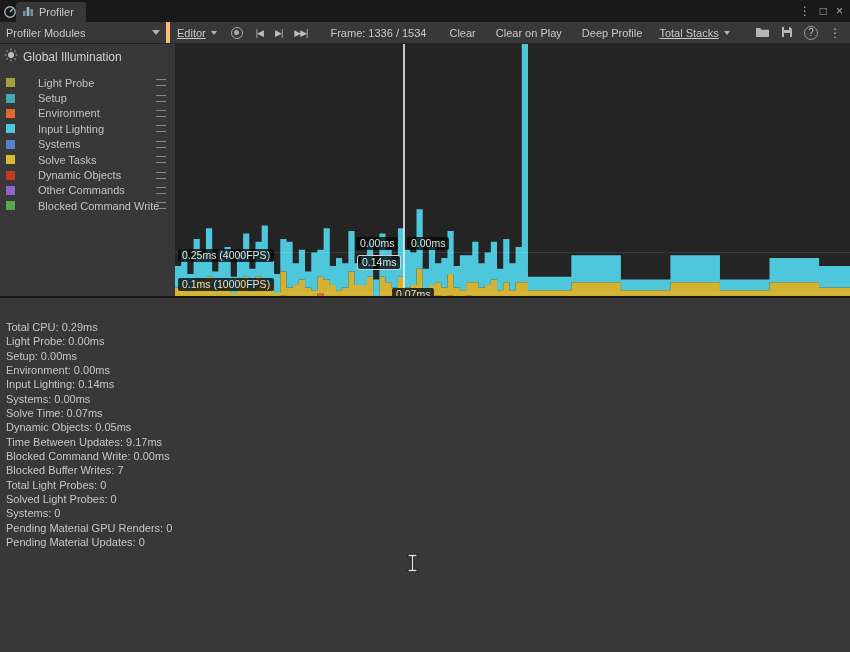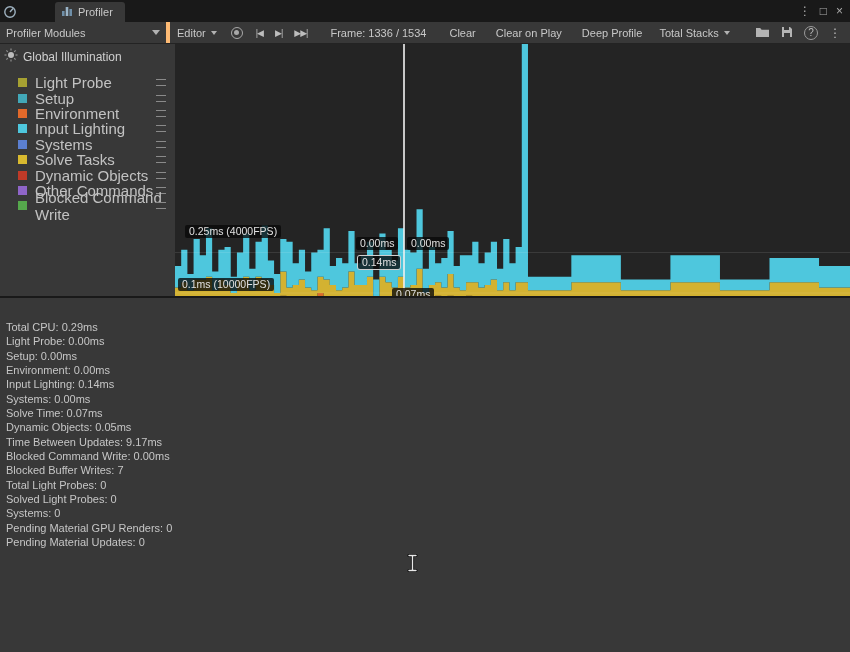--- a/index.html
+++ b/index.html
@@ -4,56 +4,56 @@
 <style>
   * { box-sizing: border-box; }
   html,body { margin:0; padding:0; }
   body {
     width:850px; height:652px; overflow:hidden; position:relative;
     background:#383838; font-family:"Liberation Sans", sans-serif;
     -webkit-font-smoothing:antialiased;
   }
 
   
-  .tabstrip { height:22px; background:#191919; position:relative; display:flex; align-items:flex-end;padding-left:39px; }
+  .tabstrip { height:22px; background:#191919; position:relative; display:flex; align-items:flex-end; }
   .pane-icon { position:absolute; left:3px; top:4px; width:14px; height:14px; }
   .tab { margin-left:16px; height:20px; background:#383838; border-radius:3px 3px 0 0;
          display:flex; align-items:center; gap:5px; padding:0 12px 0 6px; }
   .tab-title { font-size:11px; color:#c8c8c8; }
   .win-controls { margin-left:auto; align-self:center; display:flex; gap:9px; padding-right:7px;
                   color:#ababab; font-size:12px; line-height:1; }
   .win-controls span { cursor:default; }
 
   
   .toolbar { height:22px; background:#383838; border-bottom:1px solid #232323;
              display:flex; align-items:stretch; font-size:11px; color:#c8c8c8; }
   .modules-dd { width:170px; padding:0 6px; display:flex; align-items:center; justify-content:space-between;
                 border-right:4px solid #fdba74; }
   .tb-item { display:flex; align-items:center; padding:0 7px; }
-  .dd { gap:5px; }
+  .dd { gap:5px;text-decoration:underline; }
   .caret { width:0; height:0; border-left:4px solid transparent; border-right:4px solid transparent;
            border-top:5px solid #b2b2b2; }
   .caret.sm { border-left-width:3px; border-right-width:3px; border-top-width:4px; }
   .record-icon { width:12px; height:12px; border:1px solid #a8a8a8; border-radius:50%; position:relative; }
   .record-icon::after { content:""; position:absolute; inset:2.5px; border-radius:50%; background:#a8a8a8; }
   .navbtn { padding:0 6px; font-size:9px; color:#bdbdbd; letter-spacing:-1px; }
   .frame-label { margin:0 6px 0 10px; color:#c8c8c8; }
   .btn { padding:0 10px; }
   .tb-right { margin-left:auto; display:flex; align-items:center; gap:11px; padding-right:9px; }
   .help-icon { width:14px; height:14px; border:1px solid #9a9a9a; border-radius:50%;
                display:flex; align-items:center; justify-content:center; font-size:10px; color:#bdbdbd; }
   .kebab { font-size:12px; color:#bdbdbd; }
 
   
   .main { display:flex; height:252px; }
   .sidebar { width:175px; background:#383838; position:relative; }
   .module-header { display:flex; align-items:center; gap:5px; padding:4px 0 0 4px; color:#cfcfcf; font-size:12px; }
   #legend { margin-top:10px; }
-  .legend-row { height:15.4px; display:flex; align-items:center; gap:8px; padding-left:18px;
-                position:relative; font-size:15px; color:#c2c2c2; }
+  .legend-row { height:15.4px; display:flex; align-items:center; gap:23px; padding-left:6px;
+                position:relative; font-size:11px; color:#c2c2c2; }
   .swatch { width:9px; height:9px; flex:0 0 auto; }
   .handle { position:absolute; right:9px; width:10px; height:7px;
             border-top:1px solid #8a8a8a; border-bottom:1px solid #8a8a8a; }
 
   .chart { width:675px; position:relative; background:#242424; overflow:hidden; }
   .chart svg { position:absolute; left:0; top:0; }
   #chart-overlays { position:absolute; inset:0; pointer-events:none; }
   .frame-line { position:absolute; top:0; width:2px; height:276px; background:rgba(240,240,240,0.8); }
   .chart-label { position:absolute; background:rgba(8,8,8,0.78); color:#e0e0e0; font-size:10.5px;
                  line-height:13px; padding:0 4px; border-radius:2px; white-space:nowrap; }
@@ -213,21 +213,21 @@
   <div class="chart" id="chart">
     <svg id="chart-svg" width="675" height="276" viewBox="0 0 675 276">
         <path d="M0,265.2 L0,265.2 L6.192660550458716,265.2 L6.192660550458716,267.9 L12.385321100917432,267.9 L12.385321100917432,262.5 L18.57798165137615,262.5 L18.57798165137615,270.6 L24.770642201834864,270.6 L24.770642201834864,259.8 L30.96330275229358,259.8 L30.96330275229358,267.9 L37.1559633027523,267.9 L37.1559633027523,265.2 L43.34862385321101,265.2 L43.34862385321101,262.5 L49.54128440366973,262.5 L49.54128440366973,270.6 L55.73394495412845,270.6 L55.73394495412845,265.2 L61.92660550458716,265.2 L61.92660550458716,267.9 L68.11926605504587,267.9 L68.11926605504587,259.8 L74.3119266055046,259.8 L74.3119266055046,265.2 L80.5045871559633,265.2 L80.5045871559633,270.6 L86.69724770642202,270.6 L86.69724770642202,262.5 L92.88990825688074,262.5 L92.88990825688074,267.9 L99.08256880733946,267.9 L99.08256880733946,265.2 L105.27522935779817,265.2 L105.27522935779817,259.8 L111.4678899082569,259.8 L111.4678899082569,270.6 L117.6605504587156,270.6 L117.6605504587156,262.5 L123.85321100917432,262.5 L123.85321100917432,267.9 L130.04587155963304,267.9 L130.04587155963304,265.2 L136.23853211009174,265.2 L136.23853211009174,270.6 L142.43119266055047,270.6 L142.43119266055047,259.8 L148.6238532110092,259.8 L148.6238532110092,265.2 L154.8165137614679,265.2 L154.8165137614679,262.5 L161.0091743119266,262.5 L161.0091743119266,267.9 L167.20183486238534,267.9 L167.20183486238534,270.6 L173.39449541284404,270.6 L173.39449541284404,265.2 L179.58715596330276,265.2 L179.58715596330276,259.8 L185.7798165137615,259.8 L185.7798165137615,267.9 L191.9724770642202,267.9 L191.9724770642202,262.5 L198.1651376146789,262.5 L198.1651376146789,270.6 L204.35779816513764,270.6 L204.35779816513764,265.2 L210.55045871559633,265.2 L210.55045871559633,262.5 L216.74311926605506,262.5 L216.74311926605506,267.9 L222.9357798165138,267.9 L222.9357798165138,259.8 L229.12844036697248,259.8 L229.12844036697248,262.5 L235.3211009174312,262.5 L235.3211009174312,270.6 L241.51376146788994,270.6 L241.51376146788994,262.5 L247.70642201834863,262.5 L247.70642201834863,267.9 L253.89908256880736,267.9 L253.89908256880736,265.2 L260.0917431192661,265.2 L260.0917431192661,259.8 L266.2844036697248,259.8 L266.2844036697248,270.6 L272.4770642201835,270.6 L272.4770642201835,262.5 L278.66972477064223,262.5 L278.66972477064223,265.2 L284.86238532110093,265.2 L284.86238532110093,267.9 L291.0550458715596,267.9 L291.0550458715596,259.8 L297.2477064220184,259.8 L297.2477064220184,265.2 L303.4403669724771,265.2 L303.4403669724771,262.5 L309.6330275229358,262.5 L309.6330275229358,267.9 L315.82568807339453,267.9 L315.82568807339453,265.2 L322.0183486238532,265.2 L322.0183486238532,270.6 L328.2110091743119,270.6 L328.2110091743119,262.5 L334.4036697247707,262.5 L334.4036697247707,267.9 L340.5963302752293,267.9 L340.5963302752293,265.2 L346.7889908256881,265.2 L346.7889908256881,262.5 L352.9816513761468,262.5 L352.9816513761468,262.5 L359.1743119266055,262.5 L359.1743119266055,262.5 L365.3669724770642,262.5 L365.3669724770642,262.5 L371.559633027523,262.5 L371.559633027523,262.5 L377.7522935779816,262.5 L377.7522935779816,262.5 L383.9449541284404,262.5 L383.9449541284404,262.5 L390.13761467889907,262.5 L390.13761467889907,262.5 L396.3302752293578,262.5 L396.3302752293578,259.8 L402.5229357798165,259.8 L402.5229357798165,259.8 L408.7155963302753,259.8 L408.7155963302753,259.8 L414.9082568807339,259.8 L414.9082568807339,259.8 L421.10091743119267,259.8 L421.10091743119267,259.8 L427.29357798165137,259.8 L427.29357798165137,259.8 L433.4862385321101,259.8 L433.4862385321101,259.8 L439.6788990825688,259.8 L439.6788990825688,259.8 L445.8715596330276,259.8 L445.8715596330276,262.5 L452.0642201834862,262.5 L452.0642201834862,262.5 L458.25688073394497,262.5 L458.25688073394497,262.5 L464.44954128440367,262.5 L464.44954128440367,262.5 L470.6422018348624,262.5 L470.6422018348624,262.5 L476.8348623853211,262.5 L476.8348623853211,262.5 L483.02752293577987,262.5 L483.02752293577987,262.5 L489.2201834862385,262.5 L489.2201834862385,262.5 L495.41284403669727,262.5 L495.41284403669727,259.8 L501.60550458715596,259.8 L501.60550458715596,259.8 L507.7981651376147,259.8 L507.7981651376147,259.8 L513.9908256880734,259.8 L513.9908256880734,259.8 L520.1834862385322,259.8 L520.1834862385322,259.8 L526.3761467889908,259.8 L526.3761467889908,259.8 L532.5688073394496,259.8 L532.5688073394496,259.8 L538.7614678899082,259.8 L538.7614678899082,259.8 L544.954128440367,259.8 L544.954128440367,262.5 L551.1467889908257,262.5 L551.1467889908257,262.5 L557.3394495412845,262.5 L557.3394495412845,262.5 L563.5321100917431,262.5 L563.5321100917431,262.5 L569.7247706422019,262.5 L569.7247706422019,262.5 L575.9174311926605,262.5 L575.9174311926605,262.5 L582.1100917431193,262.5 L582.1100917431193,262.5 L588.302752293578,262.5 L588.302752293578,262.5 L594.4954128440368,262.5 L594.4954128440368,259.8 L600.6880733944954,259.8 L600.6880733944954,259.8 L606.8807339449542,259.8 L606.8807339449542,259.8 L613.0733944954128,259.8 L613.0733944954128,259.8 L619.2660550458716,259.8 L619.2660550458716,259.8 L625.4587155963303,259.8 L625.4587155963303,259.8 L631.6513761467891,259.8 L631.6513761467891,259.8 L637.8440366972477,259.8 L637.8440366972477,259.8 L644.0366972477065,259.8 L644.0366972477065,262.5 L650.2293577981651,262.5 L650.2293577981651,262.5 L656.4220183486239,262.5 L656.4220183486239,262.5 L662.6146788990826,262.5 L662.6146788990826,262.5 L668.8073394495414,262.5 L668.8073394495414,262.5 L675,262.5 L675,262.5 L675,262.5 L675,276 L675,276 L675,276 L668.8073394495414,276 L668.8073394495414,276 L662.6146788990826,276 L662.6146788990826,276 L656.4220183486239,276 L656.4220183486239,276 L650.2293577981651,276 L650.2293577981651,276 L644.0366972477065,276 L644.0366972477065,276 L637.8440366972477,276 L637.8440366972477,276 L631.6513761467891,276 L631.6513761467891,276 L625.4587155963303,276 L625.4587155963303,276 L619.2660550458716,276 L619.2660550458716,276 L613.0733944954128,276 L613.0733944954128,276 L606.8807339449542,276 L606.8807339449542,276 L600.6880733944954,276 L600.6880733944954,276 L594.4954128440368,276 L594.4954128440368,276 L588.302752293578,276 L588.302752293578,276 L582.1100917431193,276 L582.1100917431193,276 L575.9174311926605,276 L575.9174311926605,276 L569.7247706422019,276 L569.7247706422019,276 L563.5321100917431,276 L563.5321100917431,276 L557.3394495412845,276 L557.3394495412845,276 L551.1467889908257,276 L551.1467889908257,276 L544.954128440367,276 L544.954128440367,276 L538.7614678899082,276 L538.7614678899082,276 L532.5688073394496,276 L532.5688073394496,276 L526.3761467889908,276 L526.3761467889908,276 L520.1834862385322,276 L520.1834862385322,276 L513.9908256880734,276 L513.9908256880734,276 L507.7981651376147,276 L507.7981651376147,276 L501.60550458715596,276 L501.60550458715596,276 L495.41284403669727,276 L495.41284403669727,276 L489.2201834862385,276 L489.2201834862385,276 L483.02752293577987,276 L483.02752293577987,276 L476.8348623853211,276 L476.8348623853211,276 L470.6422018348624,276 L470.6422018348624,276 L464.44954128440367,276 L464.44954128440367,276 L458.25688073394497,276 L458.25688073394497,276 L452.0642201834862,276 L452.0642201834862,276 L445.8715596330276,276 L445.8715596330276,276 L439.6788990825688,276 L439.6788990825688,276 L433.4862385321101,276 L433.4862385321101,276 L427.29357798165137,276 L427.29357798165137,276 L421.10091743119267,276 L421.10091743119267,276 L414.9082568807339,276 L414.9082568807339,276 L408.7155963302753,276 L408.7155963302753,276 L402.5229357798165,276 L402.5229357798165,276 L396.3302752293578,276 L396.3302752293578,276 L390.13761467889907,276 L390.13761467889907,276 L383.9449541284404,276 L383.9449541284404,276 L377.7522935779816,276 L377.7522935779816,276 L371.559633027523,276 L371.559633027523,276 L365.3669724770642,276 L365.3669724770642,276 L359.1743119266055,276 L359.1743119266055,276 L352.9816513761468,276 L352.9816513761468,276 L346.7889908256881,276 L346.7889908256881,276 L340.5963302752293,276 L340.5963302752293,276 L334.4036697247707,276 L334.4036697247707,276 L328.2110091743119,276 L328.2110091743119,276 L322.0183486238532,276 L322.0183486238532,276 L315.82568807339453,276 L315.82568807339453,276 L309.6330275229358,276 L309.6330275229358,276 L303.4403669724771,276 L303.4403669724771,276 L297.2477064220184,276 L297.2477064220184,276 L291.0550458715596,276 L291.0550458715596,276 L284.86238532110093,276 L284.86238532110093,276 L278.66972477064223,276 L278.66972477064223,276 L272.4770642201835,276 L272.4770642201835,276 L266.2844036697248,276 L266.2844036697248,276 L260.0917431192661,276 L260.0917431192661,276 L253.89908256880736,276 L253.89908256880736,276 L247.70642201834863,276 L247.70642201834863,276 L241.51376146788994,276 L241.51376146788994,276 L235.3211009174312,276 L235.3211009174312,276 L229.12844036697248,276 L229.12844036697248,276 L222.9357798165138,276 L222.9357798165138,276 L216.74311926605506,276 L216.74311926605506,276 L210.55045871559633,276 L210.55045871559633,276 L204.35779816513764,276 L204.35779816513764,276 L198.1651376146789,276 L198.1651376146789,276 L191.9724770642202,276 L191.9724770642202,276 L185.7798165137615,276 L185.7798165137615,276 L179.58715596330276,276 L179.58715596330276,276 L173.39449541284404,276 L173.39449541284404,276 L167.20183486238534,276 L167.20183486238534,276 L161.0091743119266,276 L161.0091743119266,276 L154.8165137614679,276 L154.8165137614679,276 L148.6238532110092,276 L148.6238532110092,276 L142.43119266055047,276 L142.43119266055047,276 L136.23853211009174,276 L136.23853211009174,276 L130.04587155963304,276 L130.04587155963304,276 L123.85321100917432,276 L123.85321100917432,276 L117.6605504587156,276 L117.6605504587156,276 L111.4678899082569,276 L111.4678899082569,276 L105.27522935779817,276 L105.27522935779817,276 L99.08256880733946,276 L99.08256880733946,276 L92.88990825688074,276 L92.88990825688074,276 L86.69724770642202,276 L86.69724770642202,276 L80.5045871559633,276 L80.5045871559633,276 L74.3119266055046,276 L74.3119266055046,276 L68.11926605504587,276 L68.11926605504587,276 L61.92660550458716,276 L61.92660550458716,276 L55.73394495412845,276 L55.73394495412845,276 L49.54128440366973,276 L49.54128440366973,276 L43.34862385321101,276 L43.34862385321101,276 L37.1559633027523,276 L37.1559633027523,276 L30.96330275229358,276 L30.96330275229358,276 L24.770642201834864,276 L24.770642201834864,276 L18.57798165137615,276 L18.57798165137615,276 L12.385321100917432,276 L12.385321100917432,276 L6.192660550458716,276 L6.192660550458716,276 L0,276 Z" fill="#a33c22"></path>
         <path d="M0,259.8 L0,259.8 L6.192660550458716,259.8 L6.192660550458716,259.8 L12.385321100917432,259.8 L12.385321100917432,259.8 L18.57798165137615,259.8 L18.57798165137615,259.8 L24.770642201834864,259.8 L24.770642201834864,254.4 L30.96330275229358,254.4 L30.96330275229358,259.8 L37.1559633027523,259.8 L37.1559633027523,262.5 L43.34862385321101,262.5 L43.34862385321101,257.1 L49.54128440366973,257.1 L49.54128440366973,259.8 L55.73394495412845,259.8 L55.73394495412845,262.5 L61.92660550458716,262.5 L61.92660550458716,259.8 L68.11926605504587,259.8 L68.11926605504587,254.4 L74.3119266055046,254.4 L74.3119266055046,262.5 L80.5045871559633,262.5 L80.5045871559633,259.8 L86.69724770642202,259.8 L86.69724770642202,254.4 L92.88990825688074,254.4 L92.88990825688074,262.5 L99.08256880733946,262.5 L99.08256880733946,262.5 L105.27522935779817,262.5 L105.27522935779817,251.7 L111.4678899082569,251.7 L111.4678899082569,259.8 L117.6605504587156,259.8 L117.6605504587156,259.8 L123.85321100917432,259.8 L123.85321100917432,262.5 L130.04587155963304,262.5 L130.04587155963304,257.1 L136.23853211009174,257.1 L136.23853211009174,267.9 L142.43119266055047,267.9 L142.43119266055047,249 L148.6238532110092,249 L148.6238532110092,259.8 L154.8165137614679,259.8 L154.8165137614679,259.8 L161.0091743119266,259.8 L161.0091743119266,259.8 L167.20183486238534,259.8 L167.20183486238534,265.2 L173.39449541284404,265.2 L173.39449541284404,254.4 L179.58715596330276,254.4 L179.58715596330276,257.1 L185.7798165137615,257.1 L185.7798165137615,259.8 L191.9724770642202,259.8 L191.9724770642202,257.1 L198.1651376146789,257.1 L198.1651376146789,267.9 L204.35779816513764,267.9 L204.35779816513764,254.4 L210.55045871559633,254.4 L210.55045871559633,257.1 L216.74311926605506,257.1 L216.74311926605506,259.8 L222.9357798165138,259.8 L222.9357798165138,257.1 L229.12844036697248,257.1 L229.12844036697248,262.5 L235.3211009174312,262.5 L235.3211009174312,262.5 L241.51376146788994,262.5 L241.51376146788994,251.7 L247.70642201834863,251.7 L247.70642201834863,265.2 L253.89908256880736,265.2 L253.89908256880736,259.8 L260.0917431192661,259.8 L260.0917431192661,251.7 L266.2844036697248,251.7 L266.2844036697248,267.9 L272.4770642201835,267.9 L272.4770642201835,251.7 L278.66972477064223,251.7 L278.66972477064223,259.8 L284.86238532110093,259.8 L284.86238532110093,265.2 L291.0550458715596,265.2 L291.0550458715596,251.7 L297.2477064220184,251.7 L297.2477064220184,259.8 L303.4403669724771,259.8 L303.4403669724771,259.8 L309.6330275229358,259.8 L309.6330275229358,259.8 L315.82568807339453,259.8 L315.82568807339453,259.8 L322.0183486238532,259.8 L322.0183486238532,259.8 L328.2110091743119,259.8 L328.2110091743119,259.8 L334.4036697247707,259.8 L334.4036697247707,262.5 L340.5963302752293,262.5 L340.5963302752293,257.1 L346.7889908256881,257.1 L346.7889908256881,257.1 L352.9816513761468,257.1 L352.9816513761468,262.5 L359.1743119266055,262.5 L359.1743119266055,262.5 L365.3669724770642,262.5 L365.3669724770642,262.5 L371.559633027523,262.5 L371.559633027523,262.5 L377.7522935779816,262.5 L377.7522935779816,262.5 L383.9449541284404,262.5 L383.9449541284404,262.5 L390.13761467889907,262.5 L390.13761467889907,262.5 L396.3302752293578,262.5 L396.3302752293578,259.8 L402.5229357798165,259.8 L402.5229357798165,259.8 L408.7155963302753,259.8 L408.7155963302753,259.8 L414.9082568807339,259.8 L414.9082568807339,259.8 L421.10091743119267,259.8 L421.10091743119267,259.8 L427.29357798165137,259.8 L427.29357798165137,259.8 L433.4862385321101,259.8 L433.4862385321101,259.8 L439.6788990825688,259.8 L439.6788990825688,259.8 L445.8715596330276,259.8 L445.8715596330276,262.5 L452.0642201834862,262.5 L452.0642201834862,262.5 L458.25688073394497,262.5 L458.25688073394497,262.5 L464.44954128440367,262.5 L464.44954128440367,262.5 L470.6422018348624,262.5 L470.6422018348624,262.5 L476.8348623853211,262.5 L476.8348623853211,262.5 L483.02752293577987,262.5 L483.02752293577987,262.5 L489.2201834862385,262.5 L489.2201834862385,262.5 L495.41284403669727,262.5 L495.41284403669727,259.8 L501.60550458715596,259.8 L501.60550458715596,259.8 L507.7981651376147,259.8 L507.7981651376147,259.8 L513.9908256880734,259.8 L513.9908256880734,259.8 L520.1834862385322,259.8 L520.1834862385322,259.8 L526.3761467889908,259.8 L526.3761467889908,259.8 L532.5688073394496,259.8 L532.5688073394496,259.8 L538.7614678899082,259.8 L538.7614678899082,259.8 L544.954128440367,259.8 L544.954128440367,262.5 L551.1467889908257,262.5 L551.1467889908257,262.5 L557.3394495412845,262.5 L557.3394495412845,262.5 L563.5321100917431,262.5 L563.5321100917431,262.5 L569.7247706422019,262.5 L569.7247706422019,262.5 L575.9174311926605,262.5 L575.9174311926605,262.5 L582.1100917431193,262.5 L582.1100917431193,262.5 L588.302752293578,262.5 L588.302752293578,262.5 L594.4954128440368,262.5 L594.4954128440368,259.8 L600.6880733944954,259.8 L600.6880733944954,259.8 L606.8807339449542,259.8 L606.8807339449542,259.8 L613.0733944954128,259.8 L613.0733944954128,259.8 L619.2660550458716,259.8 L619.2660550458716,259.8 L625.4587155963303,259.8 L625.4587155963303,259.8 L631.6513761467891,259.8 L631.6513761467891,259.8 L637.8440366972477,259.8 L637.8440366972477,259.8 L644.0366972477065,259.8 L644.0366972477065,262.5 L650.2293577981651,262.5 L650.2293577981651,262.5 L656.4220183486239,262.5 L656.4220183486239,262.5 L662.6146788990826,262.5 L662.6146788990826,262.5 L668.8073394495414,262.5 L668.8073394495414,262.5 L675,262.5 L675,262.5 L675,262.5 L675,262.5 L675,262.5 L675,262.5 L668.8073394495414,262.5 L668.8073394495414,262.5 L662.6146788990826,262.5 L662.6146788990826,262.5 L656.4220183486239,262.5 L656.4220183486239,262.5 L650.2293577981651,262.5 L650.2293577981651,262.5 L644.0366972477065,262.5 L644.0366972477065,259.8 L637.8440366972477,259.8 L637.8440366972477,259.8 L631.6513761467891,259.8 L631.6513761467891,259.8 L625.4587155963303,259.8 L625.4587155963303,259.8 L619.2660550458716,259.8 L619.2660550458716,259.8 L613.0733944954128,259.8 L613.0733944954128,259.8 L606.8807339449542,259.8 L606.8807339449542,259.8 L600.6880733944954,259.8 L600.6880733944954,259.8 L594.4954128440368,259.8 L594.4954128440368,262.5 L588.302752293578,262.5 L588.302752293578,262.5 L582.1100917431193,262.5 L582.1100917431193,262.5 L575.9174311926605,262.5 L575.9174311926605,262.5 L569.7247706422019,262.5 L569.7247706422019,262.5 L563.5321100917431,262.5 L563.5321100917431,262.5 L557.3394495412845,262.5 L557.3394495412845,262.5 L551.1467889908257,262.5 L551.1467889908257,262.5 L544.954128440367,262.5 L544.954128440367,259.8 L538.7614678899082,259.8 L538.7614678899082,259.8 L532.5688073394496,259.8 L532.5688073394496,259.8 L526.3761467889908,259.8 L526.3761467889908,259.8 L520.1834862385322,259.8 L520.1834862385322,259.8 L513.9908256880734,259.8 L513.9908256880734,259.8 L507.7981651376147,259.8 L507.7981651376147,259.8 L501.60550458715596,259.8 L501.60550458715596,259.8 L495.41284403669727,259.8 L495.41284403669727,262.5 L489.2201834862385,262.5 L489.2201834862385,262.5 L483.02752293577987,262.5 L483.02752293577987,262.5 L476.8348623853211,262.5 L476.8348623853211,262.5 L470.6422018348624,262.5 L470.6422018348624,262.5 L464.44954128440367,262.5 L464.44954128440367,262.5 L458.25688073394497,262.5 L458.25688073394497,262.5 L452.0642201834862,262.5 L452.0642201834862,262.5 L445.8715596330276,262.5 L445.8715596330276,259.8 L439.6788990825688,259.8 L439.6788990825688,259.8 L433.4862385321101,259.8 L433.4862385321101,259.8 L427.29357798165137,259.8 L427.29357798165137,259.8 L421.10091743119267,259.8 L421.10091743119267,259.8 L414.9082568807339,259.8 L414.9082568807339,259.8 L408.7155963302753,259.8 L408.7155963302753,259.8 L402.5229357798165,259.8 L402.5229357798165,259.8 L396.3302752293578,259.8 L396.3302752293578,262.5 L390.13761467889907,262.5 L390.13761467889907,262.5 L383.9449541284404,262.5 L383.9449541284404,262.5 L377.7522935779816,262.5 L377.7522935779816,262.5 L371.559633027523,262.5 L371.559633027523,262.5 L365.3669724770642,262.5 L365.3669724770642,262.5 L359.1743119266055,262.5 L359.1743119266055,262.5 L352.9816513761468,262.5 L352.9816513761468,262.5 L346.7889908256881,262.5 L346.7889908256881,265.2 L340.5963302752293,265.2 L340.5963302752293,267.9 L334.4036697247707,267.9 L334.4036697247707,262.5 L328.2110091743119,262.5 L328.2110091743119,270.6 L322.0183486238532,270.6 L322.0183486238532,265.2 L315.82568807339453,265.2 L315.82568807339453,267.9 L309.6330275229358,267.9 L309.6330275229358,262.5 L303.4403669724771,262.5 L303.4403669724771,265.2 L297.2477064220184,265.2 L297.2477064220184,259.8 L291.0550458715596,259.8 L291.0550458715596,267.9 L284.86238532110093,267.9 L284.86238532110093,265.2 L278.66972477064223,265.2 L278.66972477064223,262.5 L272.4770642201835,262.5 L272.4770642201835,270.6 L266.2844036697248,270.6 L266.2844036697248,259.8 L260.0917431192661,259.8 L260.0917431192661,265.2 L253.89908256880736,265.2 L253.89908256880736,267.9 L247.70642201834863,267.9 L247.70642201834863,262.5 L241.51376146788994,262.5 L241.51376146788994,270.6 L235.3211009174312,270.6 L235.3211009174312,262.5 L229.12844036697248,262.5 L229.12844036697248,259.8 L222.9357798165138,259.8 L222.9357798165138,267.9 L216.74311926605506,267.9 L216.74311926605506,262.5 L210.55045871559633,262.5 L210.55045871559633,265.2 L204.35779816513764,265.2 L204.35779816513764,270.6 L198.1651376146789,270.6 L198.1651376146789,262.5 L191.9724770642202,262.5 L191.9724770642202,267.9 L185.7798165137615,267.9 L185.7798165137615,259.8 L179.58715596330276,259.8 L179.58715596330276,265.2 L173.39449541284404,265.2 L173.39449541284404,270.6 L167.20183486238534,270.6 L167.20183486238534,267.9 L161.0091743119266,267.9 L161.0091743119266,262.5 L154.8165137614679,262.5 L154.8165137614679,265.2 L148.6238532110092,265.2 L148.6238532110092,259.8 L142.43119266055047,259.8 L142.43119266055047,270.6 L136.23853211009174,270.6 L136.23853211009174,265.2 L130.04587155963304,265.2 L130.04587155963304,267.9 L123.85321100917432,267.9 L123.85321100917432,262.5 L117.6605504587156,262.5 L117.6605504587156,270.6 L111.4678899082569,270.6 L111.4678899082569,259.8 L105.27522935779817,259.8 L105.27522935779817,265.2 L99.08256880733946,265.2 L99.08256880733946,267.9 L92.88990825688074,267.9 L92.88990825688074,262.5 L86.69724770642202,262.5 L86.69724770642202,270.6 L80.5045871559633,270.6 L80.5045871559633,265.2 L74.3119266055046,265.2 L74.3119266055046,259.8 L68.11926605504587,259.8 L68.11926605504587,267.9 L61.92660550458716,267.9 L61.92660550458716,265.2 L55.73394495412845,265.2 L55.73394495412845,270.6 L49.54128440366973,270.6 L49.54128440366973,262.5 L43.34862385321101,262.5 L43.34862385321101,265.2 L37.1559633027523,265.2 L37.1559633027523,267.9 L30.96330275229358,267.9 L30.96330275229358,259.8 L24.770642201834864,259.8 L24.770642201834864,270.6 L18.57798165137615,270.6 L18.57798165137615,262.5 L12.385321100917432,262.5 L12.385321100917432,267.9 L6.192660550458716,267.9 L6.192660550458716,265.2 L0,265.2 Z" fill="#d96c28"></path>
         <path d="M0,243.6 L0,243.6 L6.192660550458716,243.6 L6.192660550458716,238.2 L12.385321100917432,238.2 L12.385321100917432,246.3 L18.57798165137615,246.3 L18.57798165137615,235.5 L24.770642201834864,235.5 L24.770642201834864,235.5 L30.96330275229358,235.5 L30.96330275229358,232.8 L37.1559633027523,232.8 L37.1559633027523,246.3 L43.34862385321101,246.3 L43.34862385321101,235.5 L49.54128440366973,235.5 L49.54128440366973,240.9 L55.73394495412845,240.9 L55.73394495412845,249 L61.92660550458716,249 L61.92660550458716,235.5 L68.11926605504587,235.5 L68.11926605504587,232.8 L74.3119266055046,232.8 L74.3119266055046,246.3 L80.5045871559633,246.3 L80.5045871559633,232.8 L86.69724770642202,232.8 L86.69724770642202,235.5 L92.88990825688074,235.5 L92.88990825688074,240.9 L99.08256880733946,240.9 L99.08256880733946,249 L105.27522935779817,249 L105.27522935779817,227.4 L111.4678899082569,227.4 L111.4678899082569,243.6 L117.6605504587156,243.6 L117.6605504587156,240.9 L123.85321100917432,240.9 L123.85321100917432,235.5 L130.04587155963304,235.5 L130.04587155963304,243.6 L136.23853211009174,243.6 L136.23853211009174,246.3 L142.43119266055047,246.3 L142.43119266055047,232.8 L148.6238532110092,232.8 L148.6238532110092,235.5 L154.8165137614679,235.5 L154.8165137614679,240.9 L161.0091743119266,240.9 L161.0091743119266,246.3 L167.20183486238534,246.3 L167.20183486238534,243.6 L173.39449541284404,243.6 L173.39449541284404,227.4 L179.58715596330276,227.4 L179.58715596330276,240.9 L185.7798165137615,240.9 L185.7798165137615,240.9 L191.9724770642202,240.9 L191.9724770642202,232.8 L198.1651376146789,232.8 L198.1651376146789,254.4 L204.35779816513764,254.4 L204.35779816513764,232.8 L210.55045871559633,232.8 L210.55045871559633,238.2 L216.74311926605506,238.2 L216.74311926605506,243.6 L222.9357798165138,243.6 L222.9357798165138,232.8 L229.12844036697248,232.8 L229.12844036697248,243.6 L235.3211009174312,243.6 L235.3211009174312,240.9 L241.51376146788994,240.9 L241.51376146788994,224.7 L247.70642201834863,224.7 L247.70642201834863,249 L253.89908256880736,249 L253.89908256880736,240.9 L260.0917431192661,240.9 L260.0917431192661,238.2 L266.2844036697248,238.2 L266.2844036697248,243.6 L272.4770642201835,243.6 L272.4770642201835,230.1 L278.66972477064223,230.1 L278.66972477064223,243.6 L284.86238532110093,243.6 L284.86238532110093,246.3 L291.0550458715596,246.3 L291.0550458715596,238.2 L297.2477064220184,238.2 L297.2477064220184,238.2 L303.4403669724771,238.2 L303.4403669724771,243.6 L309.6330275229358,243.6 L309.6330275229358,240.9 L315.82568807339453,240.9 L315.82568807339453,235.5 L322.0183486238532,235.5 L322.0183486238532,246.3 L328.2110091743119,246.3 L328.2110091743119,238.2 L334.4036697247707,238.2 L334.4036697247707,246.3 L340.5963302752293,246.3 L340.5963302752293,238.2 L346.7889908256881,238.2 L346.7889908256881,238.2 L352.9816513761468,238.2 L352.9816513761468,246.3 L359.1743119266055,246.3 L359.1743119266055,246.3 L365.3669724770642,246.3 L365.3669724770642,246.3 L371.559633027523,246.3 L371.559633027523,246.3 L377.7522935779816,246.3 L377.7522935779816,246.3 L383.9449541284404,246.3 L383.9449541284404,246.3 L390.13761467889907,246.3 L390.13761467889907,246.3 L396.3302752293578,246.3 L396.3302752293578,238.2 L402.5229357798165,238.2 L402.5229357798165,238.2 L408.7155963302753,238.2 L408.7155963302753,238.2 L414.9082568807339,238.2 L414.9082568807339,238.2 L421.10091743119267,238.2 L421.10091743119267,238.2 L427.29357798165137,238.2 L427.29357798165137,238.2 L433.4862385321101,238.2 L433.4862385321101,238.2 L439.6788990825688,238.2 L439.6788990825688,238.2 L445.8715596330276,238.2 L445.8715596330276,246.3 L452.0642201834862,246.3 L452.0642201834862,246.3 L458.25688073394497,246.3 L458.25688073394497,246.3 L464.44954128440367,246.3 L464.44954128440367,246.3 L470.6422018348624,246.3 L470.6422018348624,246.3 L476.8348623853211,246.3 L476.8348623853211,246.3 L483.02752293577987,246.3 L483.02752293577987,246.3 L489.2201834862385,246.3 L489.2201834862385,246.3 L495.41284403669727,246.3 L495.41284403669727,238.2 L501.60550458715596,238.2 L501.60550458715596,238.2 L507.7981651376147,238.2 L507.7981651376147,238.2 L513.9908256880734,238.2 L513.9908256880734,238.2 L520.1834862385322,238.2 L520.1834862385322,238.2 L526.3761467889908,238.2 L526.3761467889908,238.2 L532.5688073394496,238.2 L532.5688073394496,238.2 L538.7614678899082,238.2 L538.7614678899082,238.2 L544.954128440367,238.2 L544.954128440367,246.3 L551.1467889908257,246.3 L551.1467889908257,246.3 L557.3394495412845,246.3 L557.3394495412845,246.3 L563.5321100917431,246.3 L563.5321100917431,246.3 L569.7247706422019,246.3 L569.7247706422019,246.3 L575.9174311926605,246.3 L575.9174311926605,246.3 L582.1100917431193,246.3 L582.1100917431193,246.3 L588.302752293578,246.3 L588.302752293578,246.3 L594.4954128440368,246.3 L594.4954128440368,238.2 L600.6880733944954,238.2 L600.6880733944954,238.2 L606.8807339449542,238.2 L606.8807339449542,238.2 L613.0733944954128,238.2 L613.0733944954128,238.2 L619.2660550458716,238.2 L619.2660550458716,238.2 L625.4587155963303,238.2 L625.4587155963303,238.2 L631.6513761467891,238.2 L631.6513761467891,238.2 L637.8440366972477,238.2 L637.8440366972477,238.2 L644.0366972477065,238.2 L644.0366972477065,243.6 L650.2293577981651,243.6 L650.2293577981651,243.6 L656.4220183486239,243.6 L656.4220183486239,243.6 L662.6146788990826,243.6 L662.6146788990826,243.6 L668.8073394495414,243.6 L668.8073394495414,243.6 L675,243.6 L675,243.6 L675,243.6 L675,262.5 L675,262.5 L675,262.5 L668.8073394495414,262.5 L668.8073394495414,262.5 L662.6146788990826,262.5 L662.6146788990826,262.5 L656.4220183486239,262.5 L656.4220183486239,262.5 L650.2293577981651,262.5 L650.2293577981651,262.5 L644.0366972477065,262.5 L644.0366972477065,259.8 L637.8440366972477,259.8 L637.8440366972477,259.8 L631.6513761467891,259.8 L631.6513761467891,259.8 L625.4587155963303,259.8 L625.4587155963303,259.8 L619.2660550458716,259.8 L619.2660550458716,259.8 L613.0733944954128,259.8 L613.0733944954128,259.8 L606.8807339449542,259.8 L606.8807339449542,259.8 L600.6880733944954,259.8 L600.6880733944954,259.8 L594.4954128440368,259.8 L594.4954128440368,262.5 L588.302752293578,262.5 L588.302752293578,262.5 L582.1100917431193,262.5 L582.1100917431193,262.5 L575.9174311926605,262.5 L575.9174311926605,262.5 L569.7247706422019,262.5 L569.7247706422019,262.5 L563.5321100917431,262.5 L563.5321100917431,262.5 L557.3394495412845,262.5 L557.3394495412845,262.5 L551.1467889908257,262.5 L551.1467889908257,262.5 L544.954128440367,262.5 L544.954128440367,259.8 L538.7614678899082,259.8 L538.7614678899082,259.8 L532.5688073394496,259.8 L532.5688073394496,259.8 L526.3761467889908,259.8 L526.3761467889908,259.8 L520.1834862385322,259.8 L520.1834862385322,259.8 L513.9908256880734,259.8 L513.9908256880734,259.8 L507.7981651376147,259.8 L507.7981651376147,259.8 L501.60550458715596,259.8 L501.60550458715596,259.8 L495.41284403669727,259.8 L495.41284403669727,262.5 L489.2201834862385,262.5 L489.2201834862385,262.5 L483.02752293577987,262.5 L483.02752293577987,262.5 L476.8348623853211,262.5 L476.8348623853211,262.5 L470.6422018348624,262.5 L470.6422018348624,262.5 L464.44954128440367,262.5 L464.44954128440367,262.5 L458.25688073394497,262.5 L458.25688073394497,262.5 L452.0642201834862,262.5 L452.0642201834862,262.5 L445.8715596330276,262.5 L445.8715596330276,259.8 L439.6788990825688,259.8 L439.6788990825688,259.8 L433.4862385321101,259.8 L433.4862385321101,259.8 L427.29357798165137,259.8 L427.29357798165137,259.8 L421.10091743119267,259.8 L421.10091743119267,259.8 L414.9082568807339,259.8 L414.9082568807339,259.8 L408.7155963302753,259.8 L408.7155963302753,259.8 L402.5229357798165,259.8 L402.5229357798165,259.8 L396.3302752293578,259.8 L396.3302752293578,262.5 L390.13761467889907,262.5 L390.13761467889907,262.5 L383.9449541284404,262.5 L383.9449541284404,262.5 L377.7522935779816,262.5 L377.7522935779816,262.5 L371.559633027523,262.5 L371.559633027523,262.5 L365.3669724770642,262.5 L365.3669724770642,262.5 L359.1743119266055,262.5 L359.1743119266055,262.5 L352.9816513761468,262.5 L352.9816513761468,257.1 L346.7889908256881,257.1 L346.7889908256881,257.1 L340.5963302752293,257.1 L340.5963302752293,262.5 L334.4036697247707,262.5 L334.4036697247707,259.8 L328.2110091743119,259.8 L328.2110091743119,259.8 L322.0183486238532,259.8 L322.0183486238532,259.8 L315.82568807339453,259.8 L315.82568807339453,259.8 L309.6330275229358,259.8 L309.6330275229358,259.8 L303.4403669724771,259.8 L303.4403669724771,259.8 L297.2477064220184,259.8 L297.2477064220184,251.7 L291.0550458715596,251.7 L291.0550458715596,265.2 L284.86238532110093,265.2 L284.86238532110093,259.8 L278.66972477064223,259.8 L278.66972477064223,251.7 L272.4770642201835,251.7 L272.4770642201835,267.9 L266.2844036697248,267.9 L266.2844036697248,251.7 L260.0917431192661,251.7 L260.0917431192661,259.8 L253.89908256880736,259.8 L253.89908256880736,265.2 L247.70642201834863,265.2 L247.70642201834863,251.7 L241.51376146788994,251.7 L241.51376146788994,262.5 L235.3211009174312,262.5 L235.3211009174312,262.5 L229.12844036697248,262.5 L229.12844036697248,257.1 L222.9357798165138,257.1 L222.9357798165138,259.8 L216.74311926605506,259.8 L216.74311926605506,257.1 L210.55045871559633,257.1 L210.55045871559633,254.4 L204.35779816513764,254.4 L204.35779816513764,267.9 L198.1651376146789,267.9 L198.1651376146789,257.1 L191.9724770642202,257.1 L191.9724770642202,259.8 L185.7798165137615,259.8 L185.7798165137615,257.1 L179.58715596330276,257.1 L179.58715596330276,254.4 L173.39449541284404,254.4 L173.39449541284404,265.2 L167.20183486238534,265.2 L167.20183486238534,259.8 L161.0091743119266,259.8 L161.0091743119266,259.8 L154.8165137614679,259.8 L154.8165137614679,259.8 L148.6238532110092,259.8 L148.6238532110092,249 L142.43119266055047,249 L142.43119266055047,267.9 L136.23853211009174,267.9 L136.23853211009174,257.1 L130.04587155963304,257.1 L130.04587155963304,262.5 L123.85321100917432,262.5 L123.85321100917432,259.8 L117.6605504587156,259.8 L117.6605504587156,259.8 L111.4678899082569,259.8 L111.4678899082569,251.7 L105.27522935779817,251.7 L105.27522935779817,262.5 L99.08256880733946,262.5 L99.08256880733946,262.5 L92.88990825688074,262.5 L92.88990825688074,254.4 L86.69724770642202,254.4 L86.69724770642202,259.8 L80.5045871559633,259.8 L80.5045871559633,262.5 L74.3119266055046,262.5 L74.3119266055046,254.4 L68.11926605504587,254.4 L68.11926605504587,259.8 L61.92660550458716,259.8 L61.92660550458716,262.5 L55.73394495412845,262.5 L55.73394495412845,259.8 L49.54128440366973,259.8 L49.54128440366973,257.1 L43.34862385321101,257.1 L43.34862385321101,262.5 L37.1559633027523,262.5 L37.1559633027523,259.8 L30.96330275229358,259.8 L30.96330275229358,254.4 L24.770642201834864,254.4 L24.770642201834864,259.8 L18.57798165137615,259.8 L18.57798165137615,259.8 L12.385321100917432,259.8 L12.385321100917432,259.8 L6.192660550458716,259.8 L6.192660550458716,259.8 L0,259.8 Z" fill="#d3b231"></path>
         <path d="M0,222 L0,222 L6.192660550458716,222 L6.192660550458716,205.8 L12.385321100917432,205.8 L12.385321100917432,230.1 L18.57798165137615,230.1 L18.57798165137615,195 L24.770642201834864,195 L24.770642201834864,211.2 L30.96330275229358,211.2 L30.96330275229358,184.2 L37.1559633027523,184.2 L37.1559633027523,227.4 L43.34862385321101,227.4 L43.34862385321101,205.8 L49.54128440366973,205.8 L49.54128440366973,203.1 L55.73394495412845,203.1 L55.73394495412845,232.8 L61.92660550458716,232.8 L61.92660550458716,208.5 L68.11926605504587,208.5 L68.11926605504587,189.6 L74.3119266055046,189.6 L74.3119266055046,224.7 L80.5045871559633,224.7 L80.5045871559633,197.7 L86.69724770642202,197.7 L86.69724770642202,181.5 L92.88990825688074,181.5 L92.88990825688074,216.6 L99.08256880733946,216.6 L99.08256880733946,230.1 L105.27522935779817,230.1 L105.27522935779817,195 L111.4678899082569,195 L111.4678899082569,197.7 L117.6605504587156,197.7 L117.6605504587156,219.3 L123.85321100917432,219.3 L123.85321100917432,205.8 L130.04587155963304,205.8 L130.04587155963304,227.4 L136.23853211009174,227.4 L136.23853211009174,208.5 L142.43119266055047,208.5 L142.43119266055047,205.8 L148.6238532110092,205.8 L148.6238532110092,184.2 L154.8165137614679,184.2 L154.8165137614679,222 L161.0091743119266,222 L161.0091743119266,213.9 L167.20183486238534,213.9 L167.20183486238534,219.3 L173.39449541284404,219.3 L173.39449541284404,186.9 L179.58715596330276,186.9 L179.58715596330276,219.3 L185.7798165137615,219.3 L185.7798165137615,211.2 L191.9724770642202,211.2 L191.9724770642202,197.7 L198.1651376146789,197.7 L198.1651376146789,235.5 L204.35779816513764,235.5 L204.35779816513764,189.6 L210.55045871559633,189.6 L210.55045871559633,205.8 L216.74311926605506,205.8 L216.74311926605506,216.6 L222.9357798165138,216.6 L222.9357798165138,184.2 L229.12844036697248,184.2 L229.12844036697248,205.8 L235.3211009174312,205.8 L235.3211009174312,208.5 L241.51376146788994,208.5 L241.51376146788994,165.3 L247.70642201834863,165.3 L247.70642201834863,224.7 L253.89908256880736,224.7 L253.89908256880736,203.1 L260.0917431192661,203.1 L260.0917431192661,219.3 L266.2844036697248,219.3 L266.2844036697248,213.9 L272.4770642201835,213.9 L272.4770642201835,186.9 L278.66972477064223,186.9 L278.66972477064223,222 L284.86238532110093,222 L284.86238532110093,211.2 L291.0550458715596,211.2 L291.0550458715596,211.2 L297.2477064220184,211.2 L297.2477064220184,197.7 L303.4403669724771,197.7 L303.4403669724771,219.3 L309.6330275229358,219.3 L309.6330275229358,208.5 L315.82568807339453,208.5 L315.82568807339453,197.7 L322.0183486238532,197.7 L322.0183486238532,224.7 L328.2110091743119,224.7 L328.2110091743119,195 L334.4036697247707,195 L334.4036697247707,219.3 L340.5963302752293,219.3 L340.5963302752293,203.1 L346.7889908256881,203.1 L346.7889908256881,0 L352.9816513761468,0 L352.9816513761468,232.8 L359.1743119266055,232.8 L359.1743119266055,232.8 L365.3669724770642,232.8 L365.3669724770642,232.8 L371.559633027523,232.8 L371.559633027523,232.8 L377.7522935779816,232.8 L377.7522935779816,232.8 L383.9449541284404,232.8 L383.9449541284404,232.8 L390.13761467889907,232.8 L390.13761467889907,232.8 L396.3302752293578,232.8 L396.3302752293578,211.2 L402.5229357798165,211.2 L402.5229357798165,211.2 L408.7155963302753,211.2 L408.7155963302753,211.2 L414.9082568807339,211.2 L414.9082568807339,211.2 L421.10091743119267,211.2 L421.10091743119267,211.2 L427.29357798165137,211.2 L427.29357798165137,211.2 L433.4862385321101,211.2 L433.4862385321101,211.2 L439.6788990825688,211.2 L439.6788990825688,211.2 L445.8715596330276,211.2 L445.8715596330276,235.5 L452.0642201834862,235.5 L452.0642201834862,235.5 L458.25688073394497,235.5 L458.25688073394497,235.5 L464.44954128440367,235.5 L464.44954128440367,235.5 L470.6422018348624,235.5 L470.6422018348624,235.5 L476.8348623853211,235.5 L476.8348623853211,235.5 L483.02752293577987,235.5 L483.02752293577987,235.5 L489.2201834862385,235.5 L489.2201834862385,235.5 L495.41284403669727,235.5 L495.41284403669727,211.2 L501.60550458715596,211.2 L501.60550458715596,211.2 L507.7981651376147,211.2 L507.7981651376147,211.2 L513.9908256880734,211.2 L513.9908256880734,211.2 L520.1834862385322,211.2 L520.1834862385322,211.2 L526.3761467889908,211.2 L526.3761467889908,211.2 L532.5688073394496,211.2 L532.5688073394496,211.2 L538.7614678899082,211.2 L538.7614678899082,211.2 L544.954128440367,211.2 L544.954128440367,235.5 L551.1467889908257,235.5 L551.1467889908257,235.5 L557.3394495412845,235.5 L557.3394495412845,235.5 L563.5321100917431,235.5 L563.5321100917431,235.5 L569.7247706422019,235.5 L569.7247706422019,235.5 L575.9174311926605,235.5 L575.9174311926605,235.5 L582.1100917431193,235.5 L582.1100917431193,235.5 L588.302752293578,235.5 L588.302752293578,235.5 L594.4954128440368,235.5 L594.4954128440368,213.9 L600.6880733944954,213.9 L600.6880733944954,213.9 L606.8807339449542,213.9 L606.8807339449542,213.9 L613.0733944954128,213.9 L613.0733944954128,213.9 L619.2660550458716,213.9 L619.2660550458716,213.9 L625.4587155963303,213.9 L625.4587155963303,213.9 L631.6513761467891,213.9 L631.6513761467891,213.9 L637.8440366972477,213.9 L637.8440366972477,213.9 L644.0366972477065,213.9 L644.0366972477065,222 L650.2293577981651,222 L650.2293577981651,222 L656.4220183486239,222 L656.4220183486239,222 L662.6146788990826,222 L662.6146788990826,222 L668.8073394495414,222 L668.8073394495414,222 L675,222 L675,222 L675,222 L675,243.6 L675,243.6 L675,243.6 L668.8073394495414,243.6 L668.8073394495414,243.6 L662.6146788990826,243.6 L662.6146788990826,243.6 L656.4220183486239,243.6 L656.4220183486239,243.6 L650.2293577981651,243.6 L650.2293577981651,243.6 L644.0366972477065,243.6 L644.0366972477065,238.2 L637.8440366972477,238.2 L637.8440366972477,238.2 L631.6513761467891,238.2 L631.6513761467891,238.2 L625.4587155963303,238.2 L625.4587155963303,238.2 L619.2660550458716,238.2 L619.2660550458716,238.2 L613.0733944954128,238.2 L613.0733944954128,238.2 L606.8807339449542,238.2 L606.8807339449542,238.2 L600.6880733944954,238.2 L600.6880733944954,238.2 L594.4954128440368,238.2 L594.4954128440368,246.3 L588.302752293578,246.3 L588.302752293578,246.3 L582.1100917431193,246.3 L582.1100917431193,246.3 L575.9174311926605,246.3 L575.9174311926605,246.3 L569.7247706422019,246.3 L569.7247706422019,246.3 L563.5321100917431,246.3 L563.5321100917431,246.3 L557.3394495412845,246.3 L557.3394495412845,246.3 L551.1467889908257,246.3 L551.1467889908257,246.3 L544.954128440367,246.3 L544.954128440367,238.2 L538.7614678899082,238.2 L538.7614678899082,238.2 L532.5688073394496,238.2 L532.5688073394496,238.2 L526.3761467889908,238.2 L526.3761467889908,238.2 L520.1834862385322,238.2 L520.1834862385322,238.2 L513.9908256880734,238.2 L513.9908256880734,238.2 L507.7981651376147,238.2 L507.7981651376147,238.2 L501.60550458715596,238.2 L501.60550458715596,238.2 L495.41284403669727,238.2 L495.41284403669727,246.3 L489.2201834862385,246.3 L489.2201834862385,246.3 L483.02752293577987,246.3 L483.02752293577987,246.3 L476.8348623853211,246.3 L476.8348623853211,246.3 L470.6422018348624,246.3 L470.6422018348624,246.3 L464.44954128440367,246.3 L464.44954128440367,246.3 L458.25688073394497,246.3 L458.25688073394497,246.3 L452.0642201834862,246.3 L452.0642201834862,246.3 L445.8715596330276,246.3 L445.8715596330276,238.2 L439.6788990825688,238.2 L439.6788990825688,238.2 L433.4862385321101,238.2 L433.4862385321101,238.2 L427.29357798165137,238.2 L427.29357798165137,238.2 L421.10091743119267,238.2 L421.10091743119267,238.2 L414.9082568807339,238.2 L414.9082568807339,238.2 L408.7155963302753,238.2 L408.7155963302753,238.2 L402.5229357798165,238.2 L402.5229357798165,238.2 L396.3302752293578,238.2 L396.3302752293578,246.3 L390.13761467889907,246.3 L390.13761467889907,246.3 L383.9449541284404,246.3 L383.9449541284404,246.3 L377.7522935779816,246.3 L377.7522935779816,246.3 L371.559633027523,246.3 L371.559633027523,246.3 L365.3669724770642,246.3 L365.3669724770642,246.3 L359.1743119266055,246.3 L359.1743119266055,246.3 L352.9816513761468,246.3 L352.9816513761468,238.2 L346.7889908256881,238.2 L346.7889908256881,238.2 L340.5963302752293,238.2 L340.5963302752293,246.3 L334.4036697247707,246.3 L334.4036697247707,238.2 L328.2110091743119,238.2 L328.2110091743119,246.3 L322.0183486238532,246.3 L322.0183486238532,235.5 L315.82568807339453,235.5 L315.82568807339453,240.9 L309.6330275229358,240.9 L309.6330275229358,243.6 L303.4403669724771,243.6 L303.4403669724771,238.2 L297.2477064220184,238.2 L297.2477064220184,238.2 L291.0550458715596,238.2 L291.0550458715596,246.3 L284.86238532110093,246.3 L284.86238532110093,243.6 L278.66972477064223,243.6 L278.66972477064223,230.1 L272.4770642201835,230.1 L272.4770642201835,243.6 L266.2844036697248,243.6 L266.2844036697248,238.2 L260.0917431192661,238.2 L260.0917431192661,240.9 L253.89908256880736,240.9 L253.89908256880736,249 L247.70642201834863,249 L247.70642201834863,224.7 L241.51376146788994,224.7 L241.51376146788994,240.9 L235.3211009174312,240.9 L235.3211009174312,243.6 L229.12844036697248,243.6 L229.12844036697248,232.8 L222.9357798165138,232.8 L222.9357798165138,243.6 L216.74311926605506,243.6 L216.74311926605506,238.2 L210.55045871559633,238.2 L210.55045871559633,232.8 L204.35779816513764,232.8 L204.35779816513764,254.4 L198.1651376146789,254.4 L198.1651376146789,232.8 L191.9724770642202,232.8 L191.9724770642202,240.9 L185.7798165137615,240.9 L185.7798165137615,240.9 L179.58715596330276,240.9 L179.58715596330276,227.4 L173.39449541284404,227.4 L173.39449541284404,243.6 L167.20183486238534,243.6 L167.20183486238534,246.3 L161.0091743119266,246.3 L161.0091743119266,240.9 L154.8165137614679,240.9 L154.8165137614679,235.5 L148.6238532110092,235.5 L148.6238532110092,232.8 L142.43119266055047,232.8 L142.43119266055047,246.3 L136.23853211009174,246.3 L136.23853211009174,243.6 L130.04587155963304,243.6 L130.04587155963304,235.5 L123.85321100917432,235.5 L123.85321100917432,240.9 L117.6605504587156,240.9 L117.6605504587156,243.6 L111.4678899082569,243.6 L111.4678899082569,227.4 L105.27522935779817,227.4 L105.27522935779817,249 L99.08256880733946,249 L99.08256880733946,240.9 L92.88990825688074,240.9 L92.88990825688074,235.5 L86.69724770642202,235.5 L86.69724770642202,232.8 L80.5045871559633,232.8 L80.5045871559633,246.3 L74.3119266055046,246.3 L74.3119266055046,232.8 L68.11926605504587,232.8 L68.11926605504587,235.5 L61.92660550458716,235.5 L61.92660550458716,249 L55.73394495412845,249 L55.73394495412845,240.9 L49.54128440366973,240.9 L49.54128440366973,235.5 L43.34862385321101,235.5 L43.34862385321101,246.3 L37.1559633027523,246.3 L37.1559633027523,232.8 L30.96330275229358,232.8 L30.96330275229358,235.5 L24.770642201834864,235.5 L24.770642201834864,235.5 L18.57798165137615,235.5 L18.57798165137615,246.3 L12.385321100917432,246.3 L12.385321100917432,238.2 L6.192660550458716,238.2 L6.192660550458716,243.6 L0,243.6 Z" fill="#4ec7dd"></path>
         <line x1="0" x2="675" y1="208.5" y2="208.5" stroke="rgba(255,255,255,0.10)"></line>
         <line x1="0" x2="675" y1="249" y2="249" stroke="rgba(255,255,255,0.10)"></line>
       </svg>
     <div id="chart-overlays">
-        <div class="chart-label" style="left: 3px; top: 181px; margin-left: 7px;">0.25ms (4000FPS)</div>
+        <div class="chart-label" style="left: 3px; top: 205px;">0.25ms (4000FPS)</div>
         <div class="chart-label" style="left: 3px; top: 234px;">0.1ms (10000FPS)</div>
         <div class="frame-line" style="left: 228.128px;"></div>
         <div class="chart-label" style="left: 181px; top: 193px;">0.00ms</div>
         <div class="chart-label highlight" style="left: 183px; top: 212px;">0.14ms</div>
         <div class="chart-label" style="left: 180px; top: 260px;">0.05ms</div>
         <div class="chart-label" style="left: 232px; top: 193px;">0.00ms</div>
         <div class="chart-label" style="left: 217px; top: 244px;">0.07ms</div>
       </div>
   </div>
 </div>

